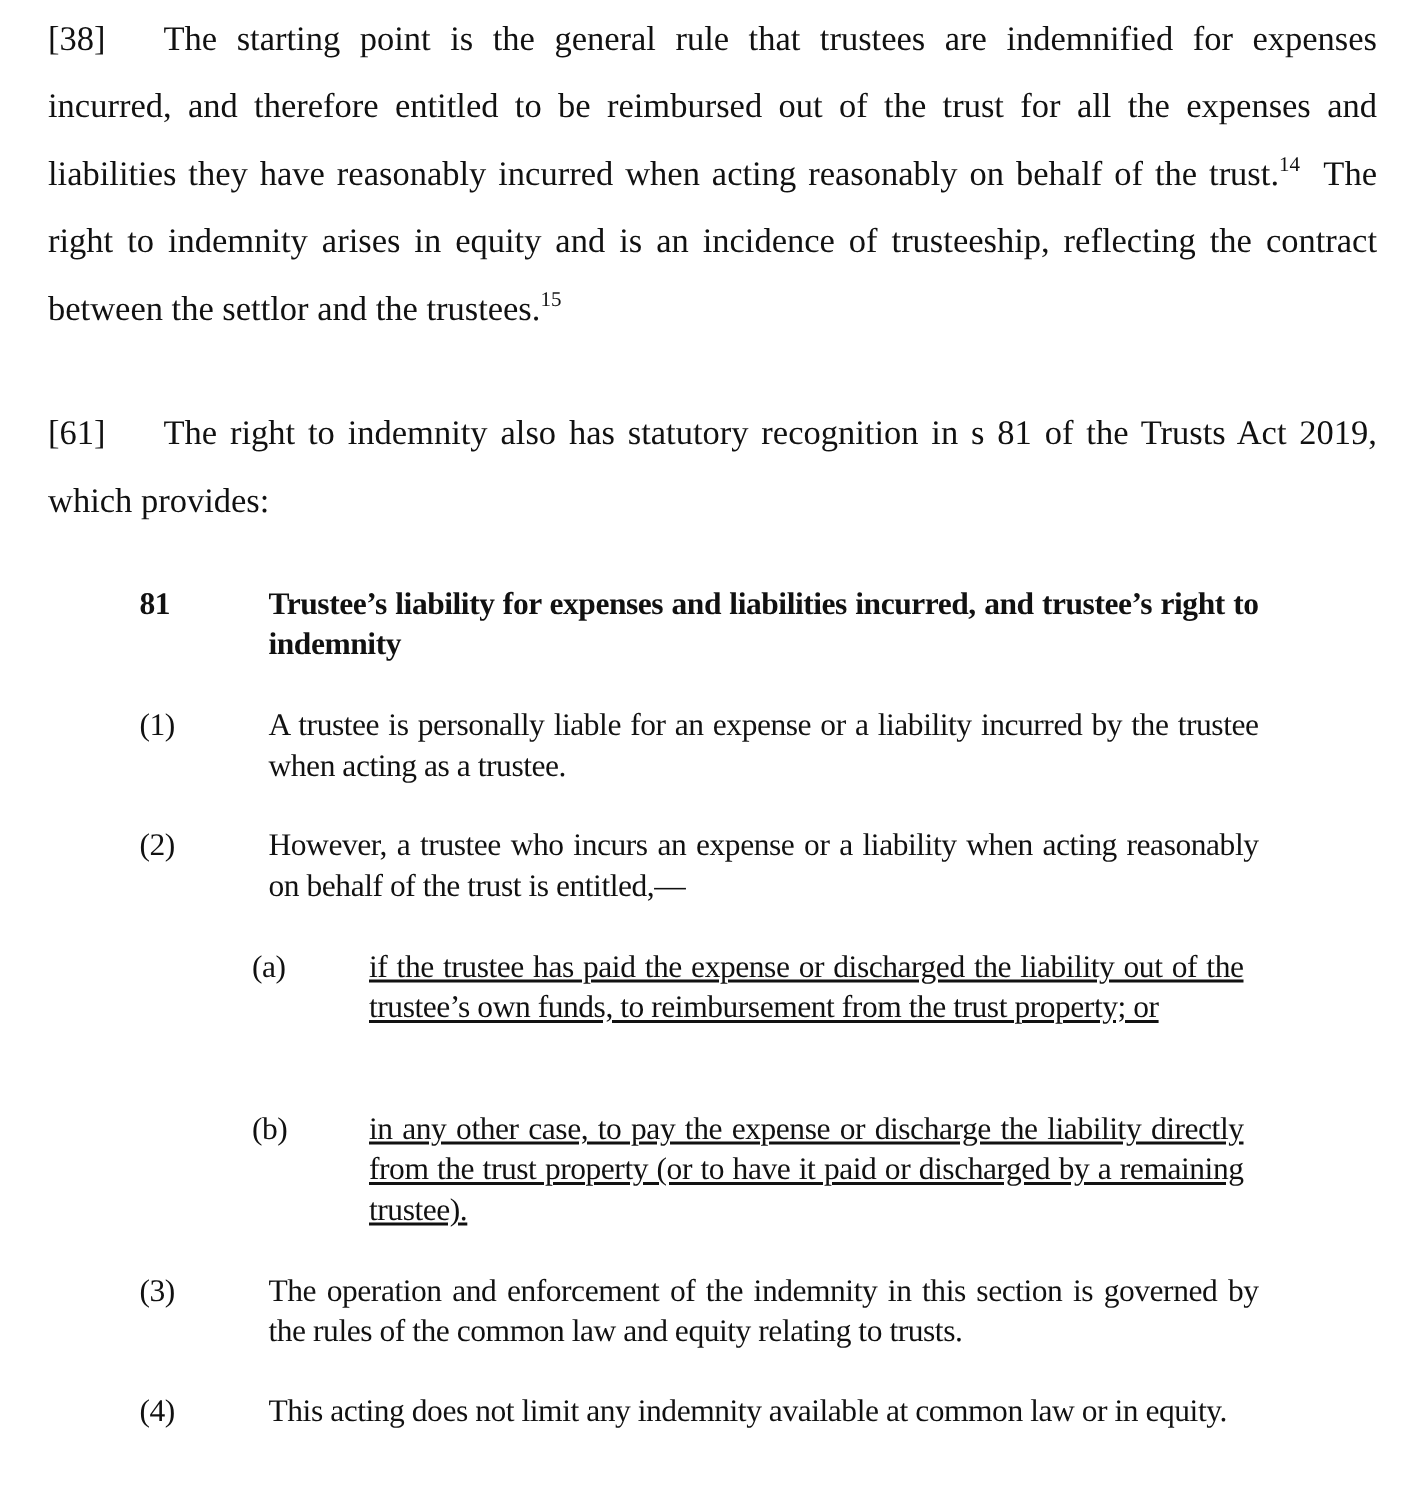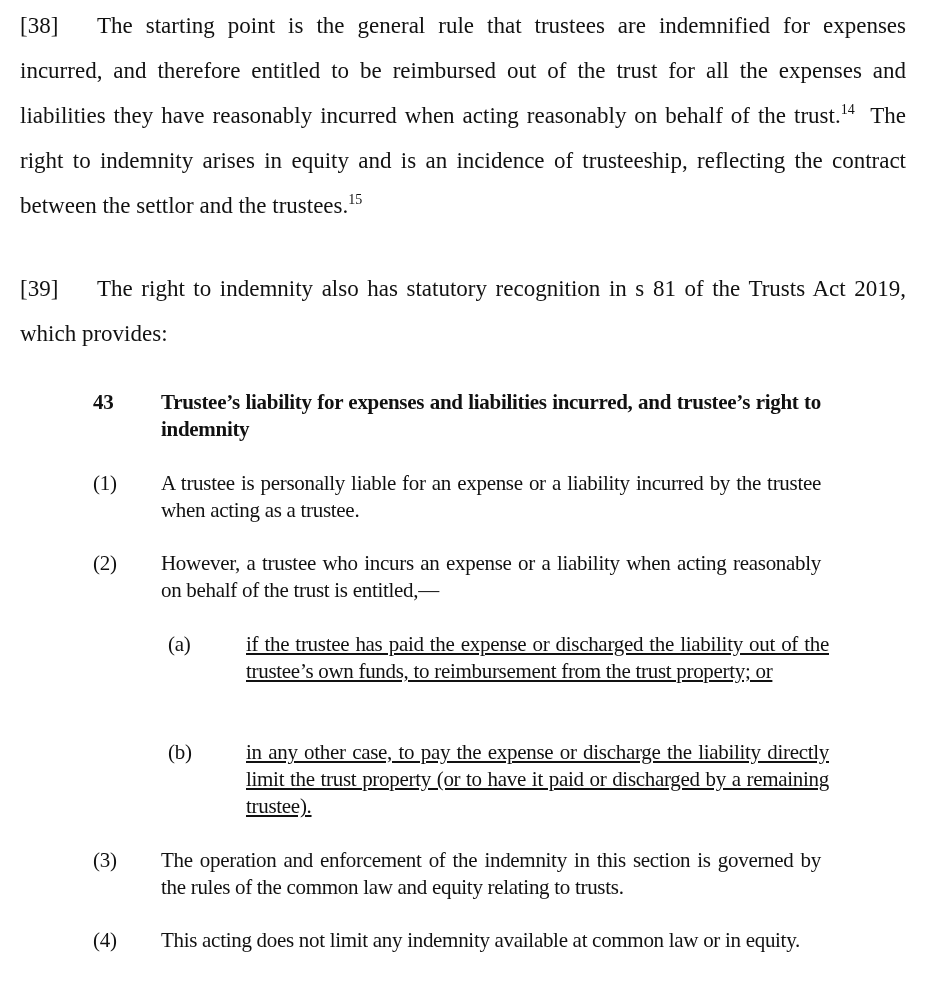--- a/index.html
+++ b/index.html
@@ -2,74 +2,74 @@
 <html><head>
   <meta charset="utf-8">
   <style>
     html, body { margin: 0; padding: 0; background: #ffffff; }
     body {
       width: 940px; height: 997px; position: relative; overflow: hidden;
       font-family: "Liberation Serif", "DejaVu Serif", serif;
       color: #111111;
     }
     .para {
-      position: absolute; left: 20px; width: 886px;
+      position: absolute; left: 32px; width: 886px;
       font-size: 23px; line-height: 45px;
       text-align: justify;
     }
     .para .num { display: inline-block; width: 77px; }
     .para sup { font-size: 14px; line-height: 0; vertical-align: 9px; }
     #p38 { top: 3px; }
     #p39 { top: 266px; }
 
     .stat {
       position: absolute; font-size: 21px; line-height: 27px;
       letter-spacing: -0.3px;
     }
     .stat-num { position: absolute; left: 93px; }
-    .stat-text { position: absolute; left: 161px; width: 660px; text-align: justify; }
+    .stat-text { position: absolute; left: 179px; width: 660px; text-align: justify; }
     .sub-num { position: absolute; left: 168px; }
     .sub-text { position: absolute; left: 246px; width: 583px; text-align: justify; text-decoration: underline; }
     .heading { font-weight: bold; }
   </style>
 </head>
 <body>
 
 <div class="para" id="p38">
   <span class="num">[38]</span><span>The starting point is the general rule that trustees are indemnified for expenses incurred, and therefore entitled to be reimbursed out of the trust for all the expenses and liabilities they have reasonably incurred when acting reasonably on behalf of the trust.</span><sup>14</sup>&nbsp; <span>The right to indemnity arises in equity and is an incidence of trusteeship, reflecting the contract between the settlor and the trustees.</span><sup>15</sup>
 </div>
 
 <div class="para" id="p39">
-  <span class="num">[39]</span><span>The right to indemnity also has statutory recognition in s 81 of the Trusts Act 2019, which provides:</span>
+  <span class="num">[61]</span><span>The right to indemnity also has statutory recognition in s 81 of the Trusts Act 2019, which provides:</span>
 </div>
 
 <div>
   <div class="stat heading" style="top:389px; left:0; width:940px;">
-    <span class="stat-num">43</span>
+    <span class="stat-num">81</span>
     <span class="stat-text" style="text-align:justify;">Trustee’s liability for expenses and liabilities incurred, and trustee’s right to indemnity</span>
   </div>
 
   <div class="stat" style="top:470px; left:0; width:940px;">
     <span class="stat-num">(1)</span>
     <span class="stat-text">A trustee is personally liable for an expense or a liability incurred by the trustee when acting as a trustee.</span>
   </div>
 
   <div class="stat" style="top:550px; left:0; width:940px;">
     <span class="stat-num">(2)</span>
     <span class="stat-text">However, a trustee who incurs an expense or a liability when acting reasonably on behalf of the trust is entitled,—</span>
   </div>
 
   <div class="stat" style="top:631px; left:0; width:940px;">
     <span class="sub-num">(a)</span>
     <span class="sub-text">if the trustee has paid the expense or discharged the liability out of the trustee’s own funds, to reimbursement from the trust property; or</span>
   </div>
 
   <div class="stat" style="top:739px; left:0; width:940px;">
     <span class="sub-num">(b)</span>
-    <span class="sub-text">in any other case, to pay the expense or discharge the liability directly limit the trust property (or to have it paid or discharged by a remaining trustee).</span>
+    <span class="sub-text">in any other case, to pay the expense or discharge the liability directly from the trust property (or to have it paid or discharged by a remaining trustee).</span>
   </div>
 
   <div class="stat" style="top:847px; left:0; width:940px;">
     <span class="stat-num">(3)</span>
     <span class="stat-text">The operation and enforcement of the indemnity in this section is governed by the rules of the common law and equity relating to trusts.</span>
   </div>
 
   <div class="stat" style="top:927px; left:0; width:940px;">
     <span class="stat-num">(4)</span>
     <span class="stat-text">This acting does not limit any indemnity available at common law or in equity.</span>

